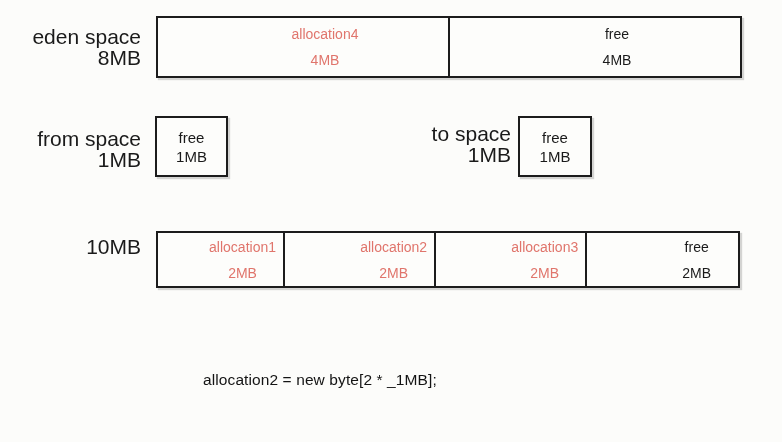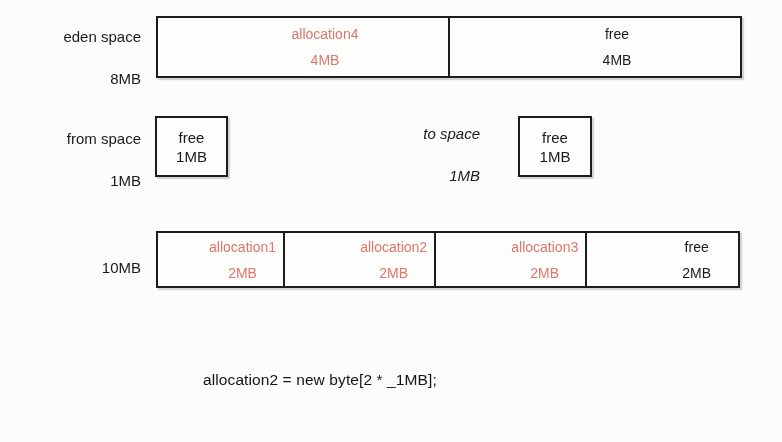--- a/index.html
+++ b/index.html
@@ -17,26 +17,26 @@
     position: relative;
     width: 782px;
     height: 442px;
   }
 
   
   .label {
     position: absolute;
     text-align: right;
     color: #1a1a1a;
-    font-size: 15px;
+    font-size: 21px;
     line-height: 21px;
     white-space: nowrap;
   }
   .label .l1 { display: block; }
-  .label .l2 { display: block; margin-top: 21px; }
+  .label .l2 { display: block; }
 
   
   .bar {
     position: absolute;
     display: flex;
     box-sizing: border-box;
     border: 2px solid #1c1c1c;
     background: #fdfdfb;
     box-shadow: 2px 2px 1px rgba(120,120,120,0.30);
   }
@@ -112,21 +112,21 @@
   <div class="label" style="left:0px; top:128px; width:141px;">
     <span class="l1">from space</span>
     <span class="l2">1MB</span>
   </div>
 
   <div class="smallbox" style="left:155px; top:116px; width:73px; height:61px;">
     <span class="n">free</span>
     <span class="sz">1MB</span>
   </div>
 
-  <div class="label" style="left:360px; top:123px; width:120px;font-style:italic;">
+  <div class="label" style="left:391px; top:123px; width:120px;">
     <span class="l1">to space</span>
     <span class="l2">1MB</span>
   </div>
 
   <div class="smallbox" style="left:518px; top:116px; width:74px; height:61px;">
     <span class="n">free</span>
     <span class="sz">1MB</span>
   </div>
 
   <div class="label" style="left:0px; top:236px; width:141px;">

